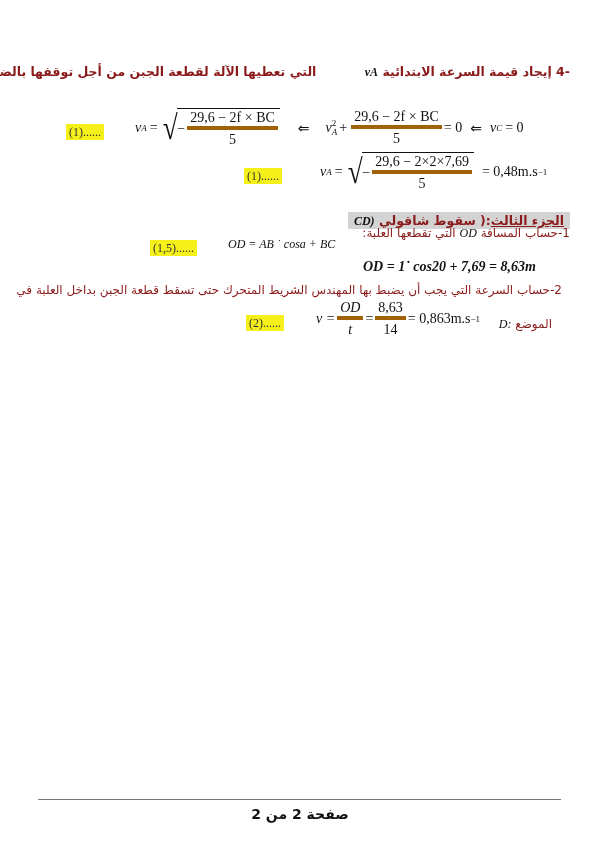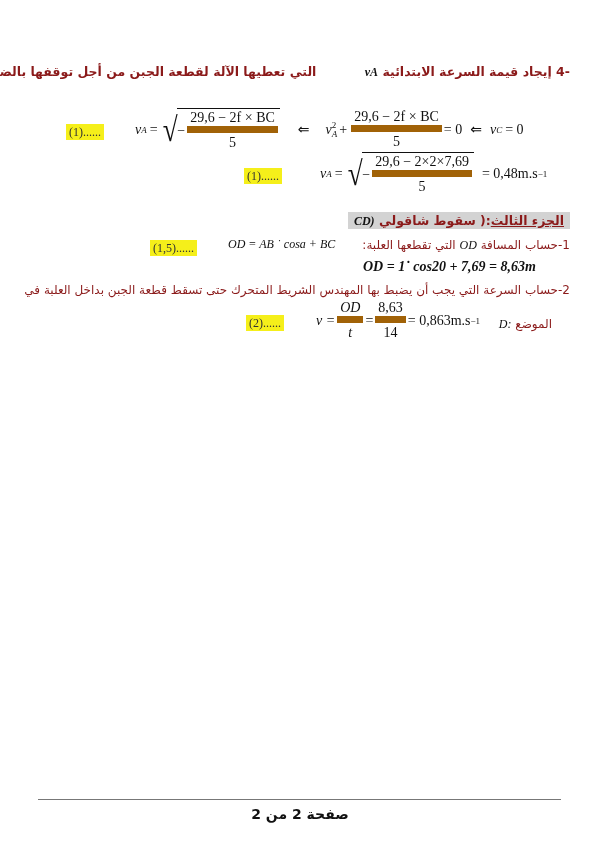--- a/index.html
+++ b/index.html
@@ -5,21 +5,21 @@
   html, body { margin:0; padding:0; background:#ffffff; }
   body { width:600px; height:849px; position:relative; overflow:hidden;
          font-family:"Liberation Serif", "DejaVu Serif", serif; color:#111; }
   .abs { position:absolute; }
   .ar { font-family:"DejaVu Sans", sans-serif; direction:rtl; white-space:nowrap; }
   .red { color:#8b1a1a; }
   .math { font-family:"Liberation Serif", serif; white-space:nowrap; font-size:14px; }
   .it { font-style:italic; }
   .hl { background:#f5ef1a; padding:1px 3px; font-family:"Liberation Serif", serif; font-size:12px; color:#333; }
   .frac { display:inline-flex; flex-direction:column; align-items:center; vertical-align:middle; margin:0 2px; }
-  .frac .num { border-bottom:7px solid #a16207; padding:0 3px; line-height:16px; }
+  .frac .num { border-bottom:4px solid #a16207; padding:0 3px; line-height:16px; }
   .frac .den { line-height:16px; padding-top:2px; }
   .sqrt { display:inline-flex; align-items:center; vertical-align:middle; }
   .sqrt .rad { font-size:34px; line-height:34px; transform:scaleX(0.8); margin-right:-2px; }
   .sqrt .body { border-top:1.2px solid #111; padding-top:1px; display:inline-flex; align-items:center; }
   .sub { font-size:9px; vertical-align:-3px; font-style:italic; }
   .sup { font-size:9px; vertical-align:7px; }
   .heading-box { background:#d3d3d3; padding:1px 6px; }
   .uline { text-decoration:underline; }
   .rule { position:absolute; left:38px; width:523px; top:799px; height:1px; background:#777; }
 </style>
@@ -93,29 +93,29 @@
 <div class="abs ar red" style="right:30px; top:213px; font-size:12.5px; font-weight:bold;">
   <span class="heading-box">
     <span class="uline">الجزء الثالث</span><span>:( سقوط شاقولي</span>
     <span class="math it" style="color:#111;font-size:12px;direction:ltr;unicode-bidi:embed;">CD)</span>
   </span>
 </div>
 
 <div class="abs" style="left:150px; top:238px;">
   <span class="hl">(1,5)......</span>
 </div>
-<div class="abs ar red" style="right:30px; top:238px; font-size:12px;margin-left:40px;">
+<div class="abs ar red" style="right:30px; top:226px; font-size:12px;margin-left:40px;">
   <span>1-حساب المسافة</span>
   <span class="math it" style="color:#111;font-size:12px;">OD</span>
   <span>التي تقطعها العلبة:</span>
 </div>
 <div class="abs math it" style="left:228px; top:237px; font-size:12px;">OD = AB ˙ cosa + BC</div>
 <div class="abs math it" style="left:363px; top:259px; font-size:14px;font-weight:bold;">OD = 1˙ cos20 + 7,69 = 8,63m</div>
 
-<div class="abs ar red" style="right:30px; top:283px; font-size:12px;">2-حساب السرعة التي يجب أن يضبط بها المهندس الشريط المتحرك حتى تسقط قطعة الجبن بداخل العلبة في</div>
+<div class="abs ar red" style="right:38px; top:283px; font-size:12px;">2-حساب السرعة التي يجب أن يضبط بها المهندس الشريط المتحرك حتى تسقط قطعة الجبن بداخل العلبة في</div>
 <div class="abs ar red" style="right:48px; top:317px; font-size:12px;">
   <span>الموضع</span>
   <span class="math it" style="color:#111;font-size:12px;">:D</span>
 </div>
 <div class="abs" style="left:246px; top:313px;">
   <span class="hl">(2)......</span>
 </div>
 <div class="abs math" style="left:316px; top:300px; display:flex; align-items:center;">
   <span class="it">v =</span>
   <span class="frac it">

